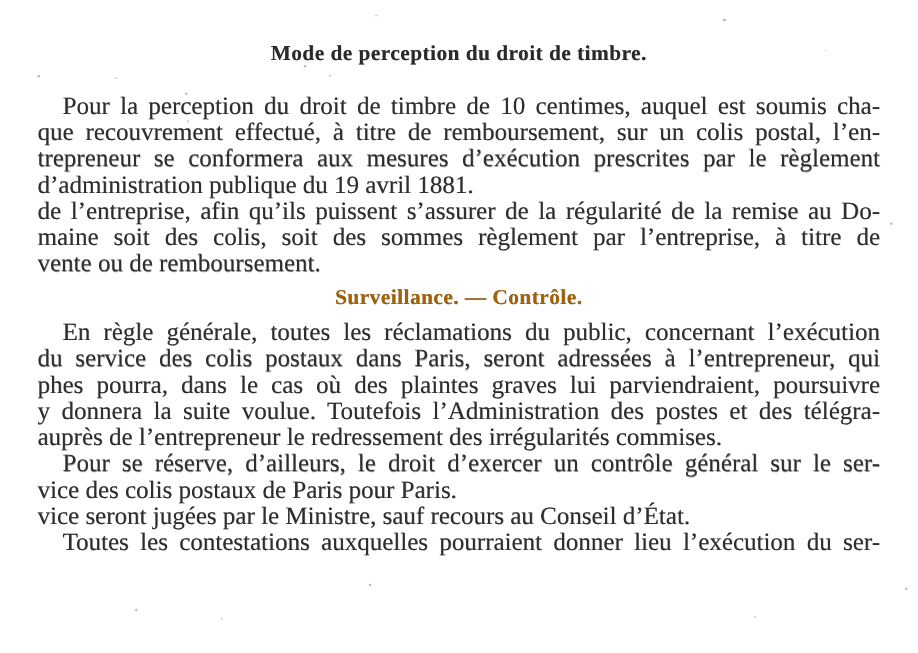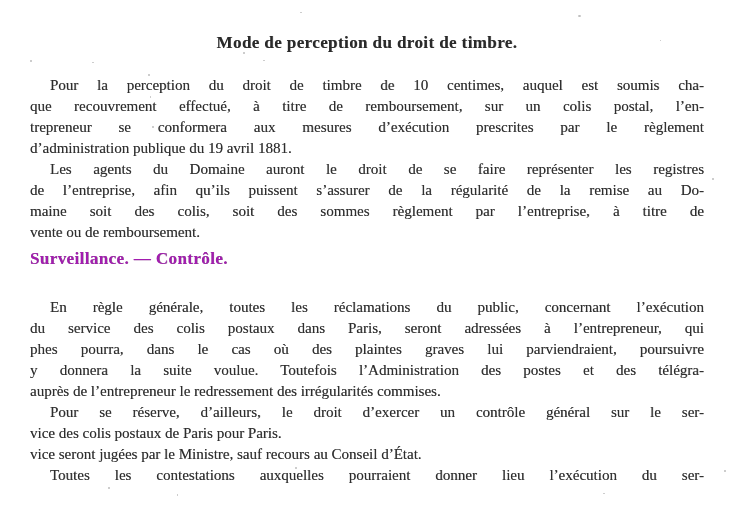--- a/index.html
+++ b/index.html
@@ -39,29 +39,29 @@
     letter-spacing: 0.4px;
     text-align: center;
     color: #2a2a2a;
   }
   h2.section-heading {
     margin: 6px 0 0 0;
     font-size: 17px;
     line-height: 20px;
     font-weight: bold;
     letter-spacing: 0.4px;
-    text-align: left;
-    color: #a21caf;
+    text-align: center;
+    color: #a16207;
   }
   .para {
     margin: 0;
-    font-size: 15px;
+    font-size: 20px;
   }
   .para.first-after-title { margin-top: 22px; }
-  .para.first-after-heading { margin-top: 28px; }
+  .para.first-after-heading { margin-top: 8px; }
   .line {
     line-height: 21px;
     text-align: justify;
     text-align-last: justify;
     white-space: normal;
   }
   .line.indent { text-indent: 20px; }
   .line.last {
     text-align: left;
     text-align-last: left;
@@ -84,21 +84,20 @@
     <h1 class="doc-title">Mode de perception du droit de timbre.</h1>
 
     <div class="para first-after-title">
       <div class="line indent">Pour la perception du droit de timbre de 10 centimes, auquel est soumis cha-</div>
       <div class="line">que recouvrement effectué, à titre de remboursement, sur un colis postal, l’en-</div>
       <div class="line">trepreneur se conformera aux mesures d’exécution prescrites par le règlement</div>
       <div class="line last">d’administration publique du 19 avril 1881.</div>
     </div>
 
     <div class="para">
-      <div class="line indent">Les agents du Domaine auront le droit de se faire représenter les registres</div>
       <div class="line">de l’entreprise, afin qu’ils puissent s’assurer de la régularité de la remise au Do-</div>
       <div class="line">maine soit des colis, soit des sommes règlement par l’entreprise, à titre de</div>
       <div class="line last">vente ou de remboursement.</div>
     </div>
 
     <h2 class="section-heading">Surveillance. — Contrôle.</h2>
 
     <div class="para first-after-heading">
       <div class="line indent">En règle générale, toutes les réclamations du public, concernant l’exécution</div>
       <div class="line">du service des colis postaux dans Paris, seront adressées à l’entrepreneur, qui</div>

